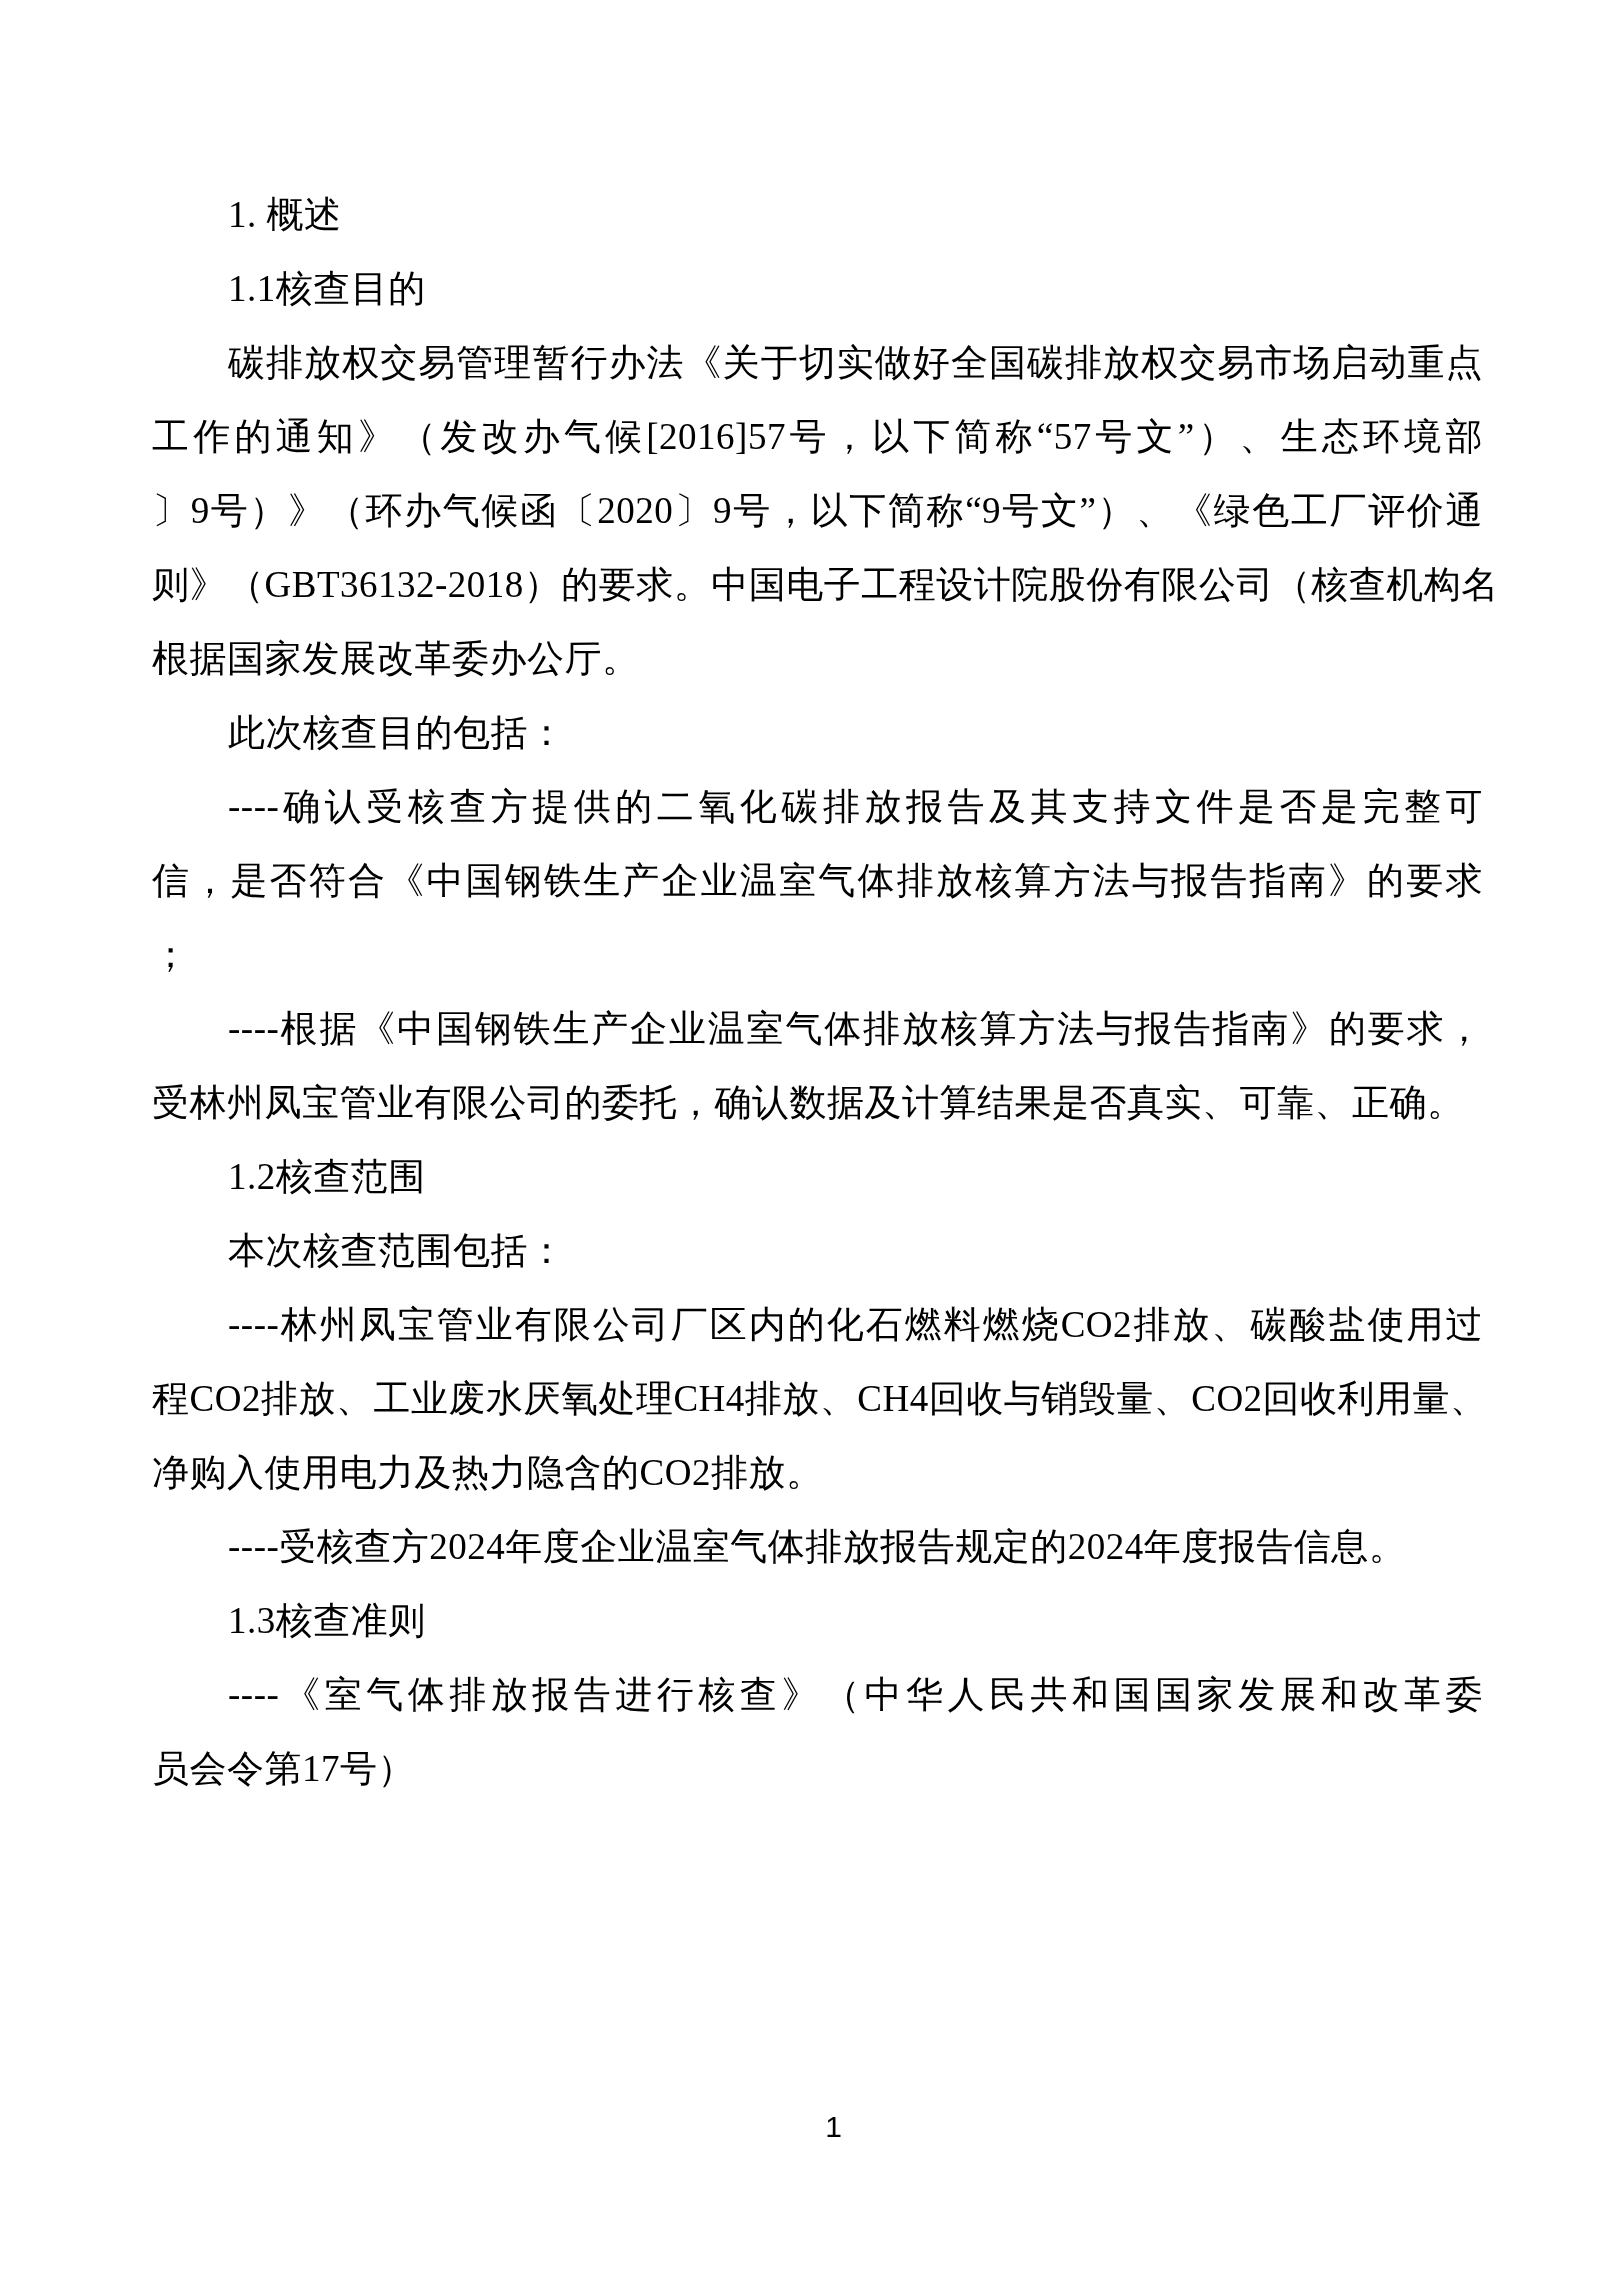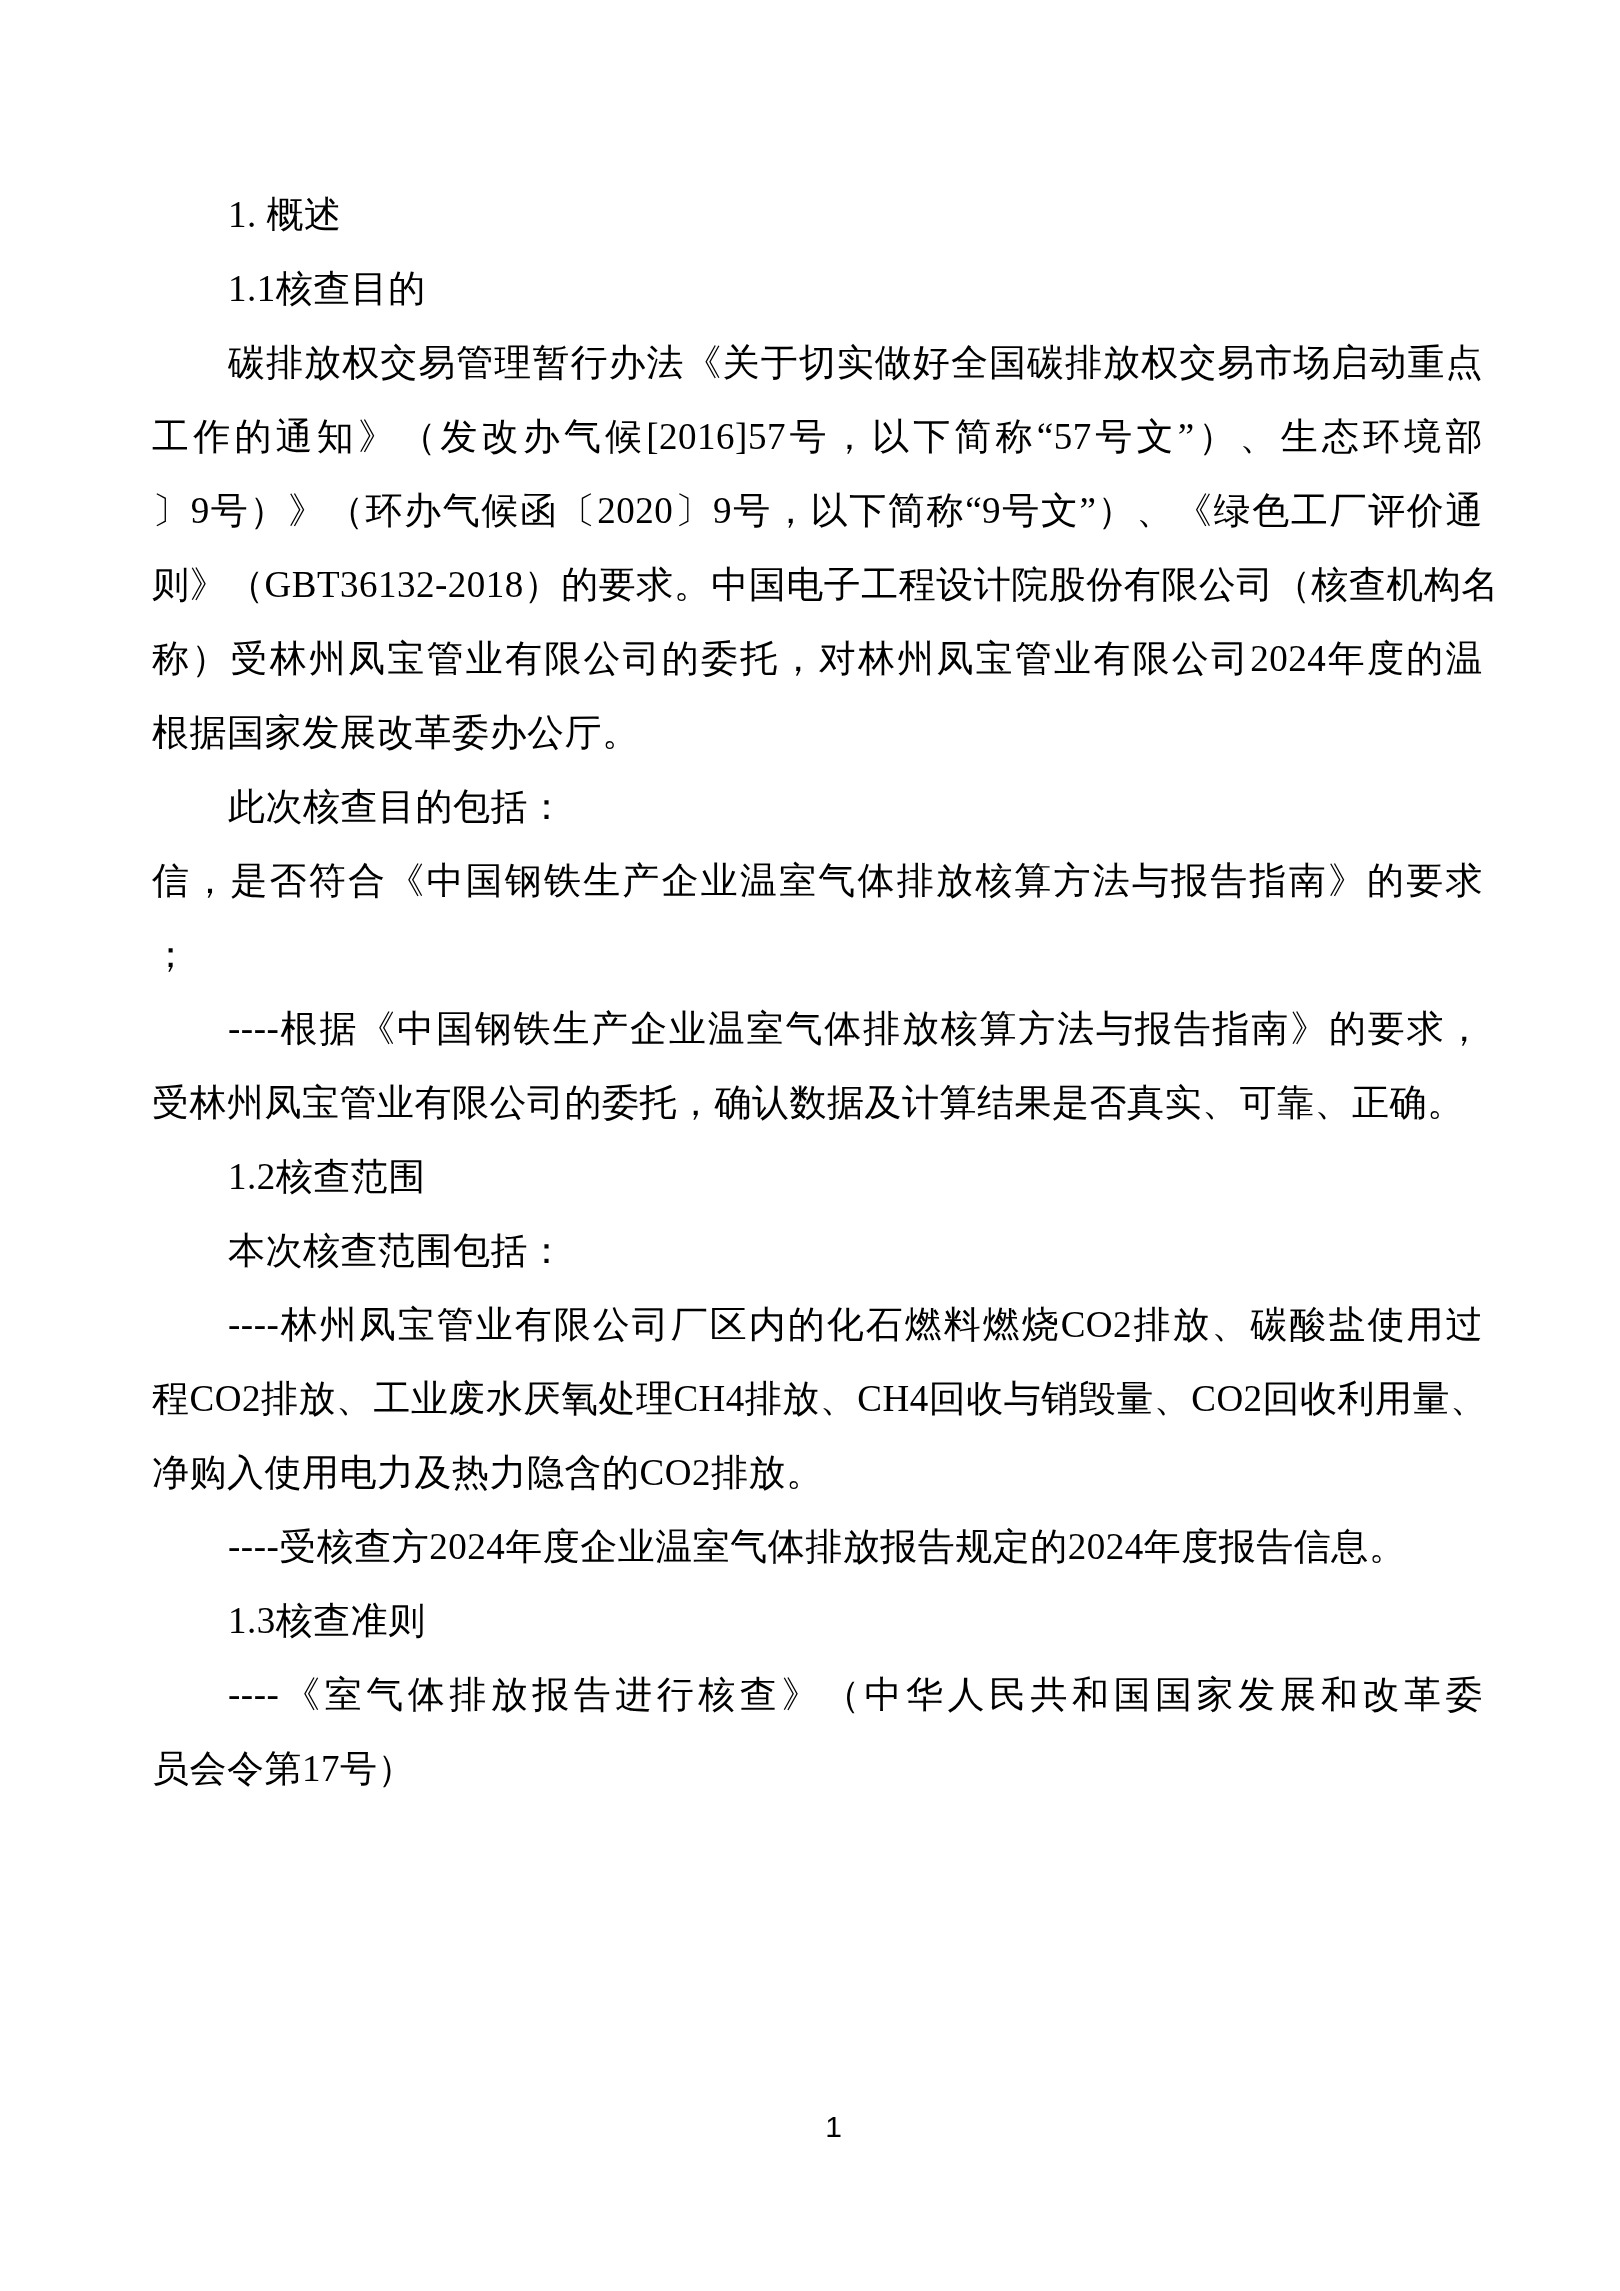--- a/index.html
+++ b/index.html
@@ -56,23 +56,23 @@
 <body>
 
 <div class="page">
   <div class="content">
     <p class="line indent">1. 概述</p>
     <p class="line indent">1.1核查目的</p>
     <p class="line indent stretch">碳排放权交易管理暂行办法《关于切实做好全国碳排放权交易市场启动重点</p>
     <p class="line stretch">工作的通知》（发改办气候[2016]57号，以下简称“57号文”）、生态环境部</p>
     <p class="line stretch">〕9号）》（环办气候函〔2020〕9号，以下简称“9号文”）、《绿色工厂评价通</p>
     <p class="line stretch">则》（GBT36132-2018）的要求。中国电子工程设计院股份有限公司（核查机构名</p>
-    <p class="line stretch">称）受林州凤宝管业有限公司的委托，对林州凤宝管业有限公司2024年度的温</p>
     <p class="line">根据国家发展改革委办公厅。</p>
     <p class="line indent">此次核查目的包括：</p>
+    <p class="line indent stretch">----确认受核查方提供的二氧化碳排放报告及其支持文件是否是完整可</p>
     <p class="line stretch">信，是否符合《中国钢铁生产企业温室气体排放核算方法与报告指南》的要求</p>
     <p class="line">；</p>
     <p class="line indent stretch">----根据《中国钢铁生产企业温室气体排放核算方法与报告指南》的要求，</p>
     <p class="line">受林州凤宝管业有限公司的委托，确认数据及计算结果是否真实、可靠、正确。</p>
     <p class="line indent">1.2核查范围</p>
     <p class="line indent">本次核查范围包括：</p>
     <p class="line indent stretch">----林州凤宝管业有限公司厂区内的化石燃料燃烧CO2排放、碳酸盐使用过</p>
     <p class="line stretch">程CO2排放、工业废水厌氧处理CH4排放、CH4回收与销毁量、CO2回收利用量、</p>
     <p class="line">净购入使用电力及热力隐含的CO2排放。</p>
     <p class="line indent">----受核查方2024年度企业温室气体排放报告规定的2024年度报告信息。</p>

